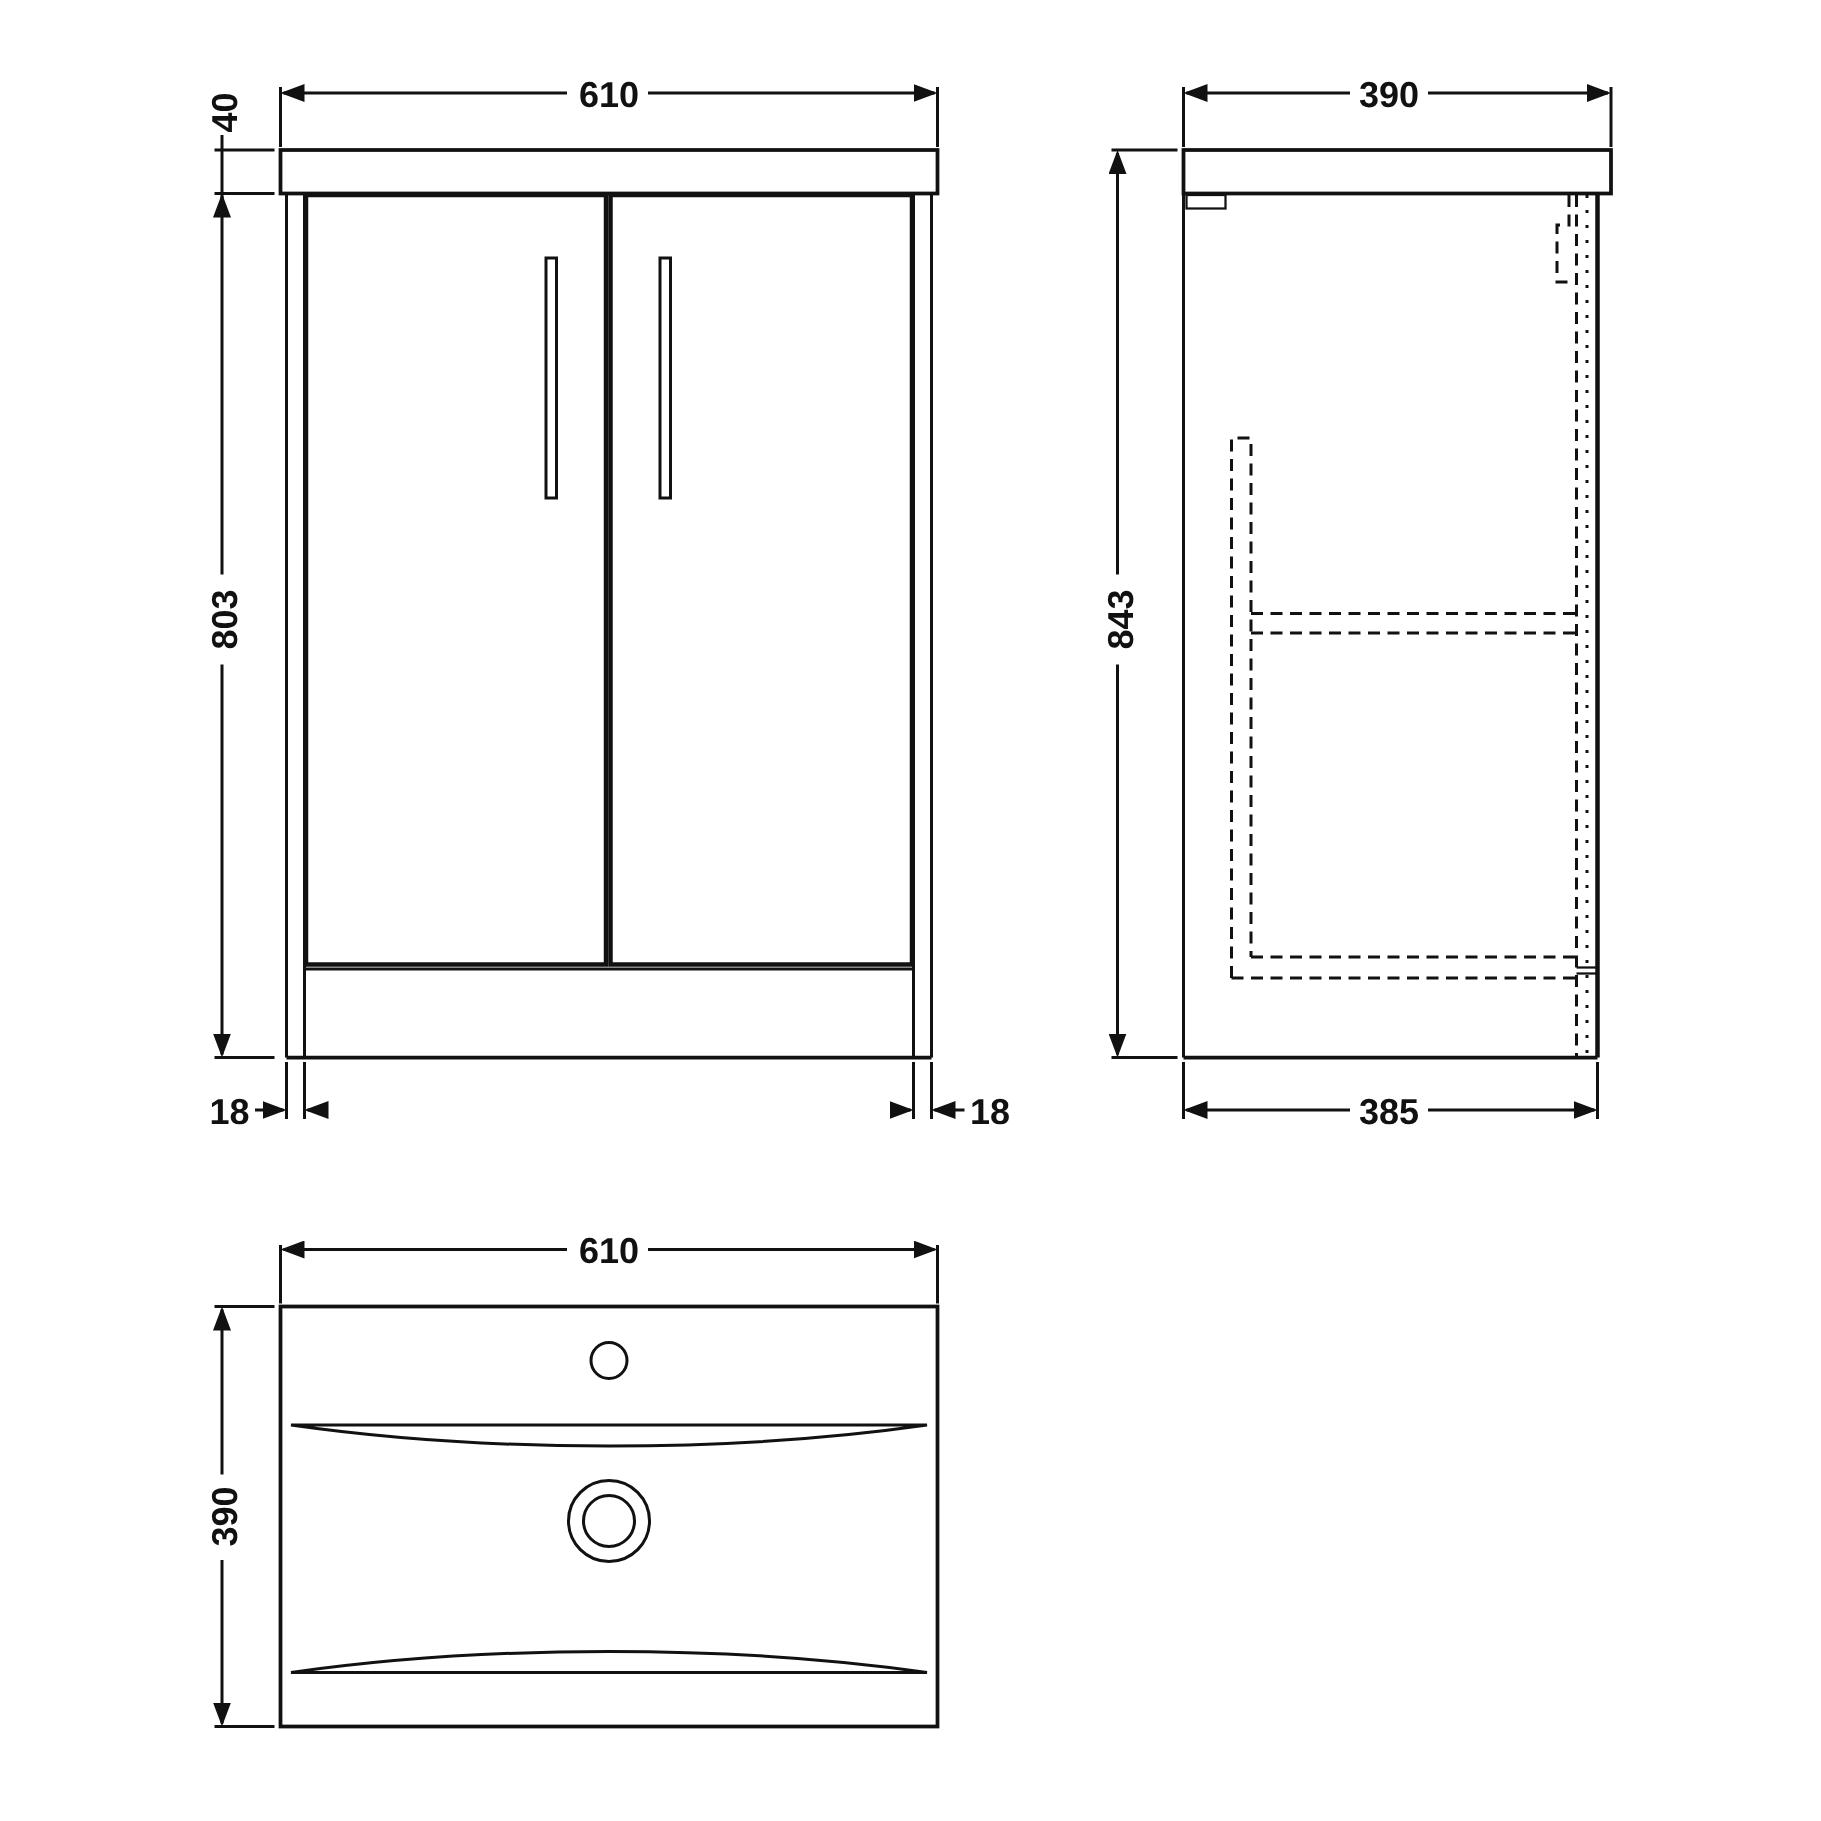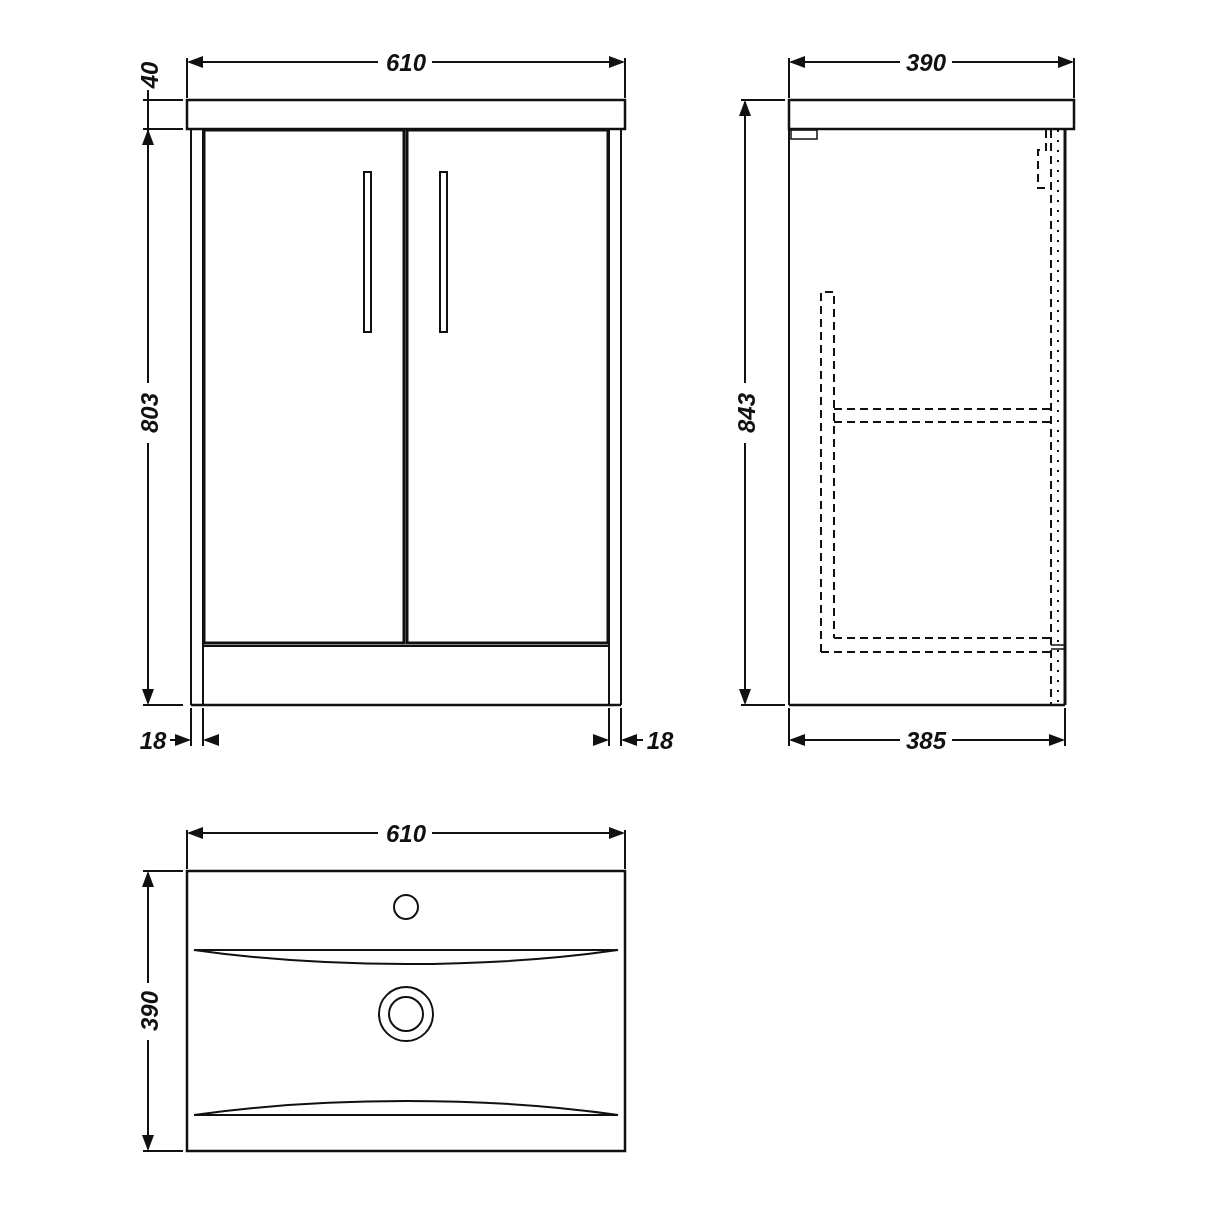--- a/index.html
+++ b/index.html
@@ -1,17 +1,17 @@
 <!DOCTYPE html>
 <html><head>
   <meta charset="utf-8">
   <style>
     html, body { margin:0; padding:0; background:#ffffff; }
     body { width:1214px; height:1214px; overflow:hidden; }
-    #canvas { position:absolute; left:0; top:0; width:1214px; height:1214px;font-style:italic; }
+    #canvas { position:absolute; left:0; top:0; width:1214px; height:1214px; }
     svg text { font-family: "Liberation Sans", "DejaVu Sans", sans-serif; font-weight:bold; fill:#111; }
   </style>
 </head>
 <body>
 
 <div id="canvas">
 <svg width="1214" height="1214" viewBox="0 0 1214 1214" xmlns="http://www.w3.org/2000/svg" stroke="#111" fill="none" stroke-width="2">
   <defs>
     <marker id="arr" markerWidth="8" markerHeight="6" refX="7" refY="3" orient="auto-start-reverse">
       <path d="M0,0 L8,3 L0,6 z" fill="#111" stroke="none"></path>

